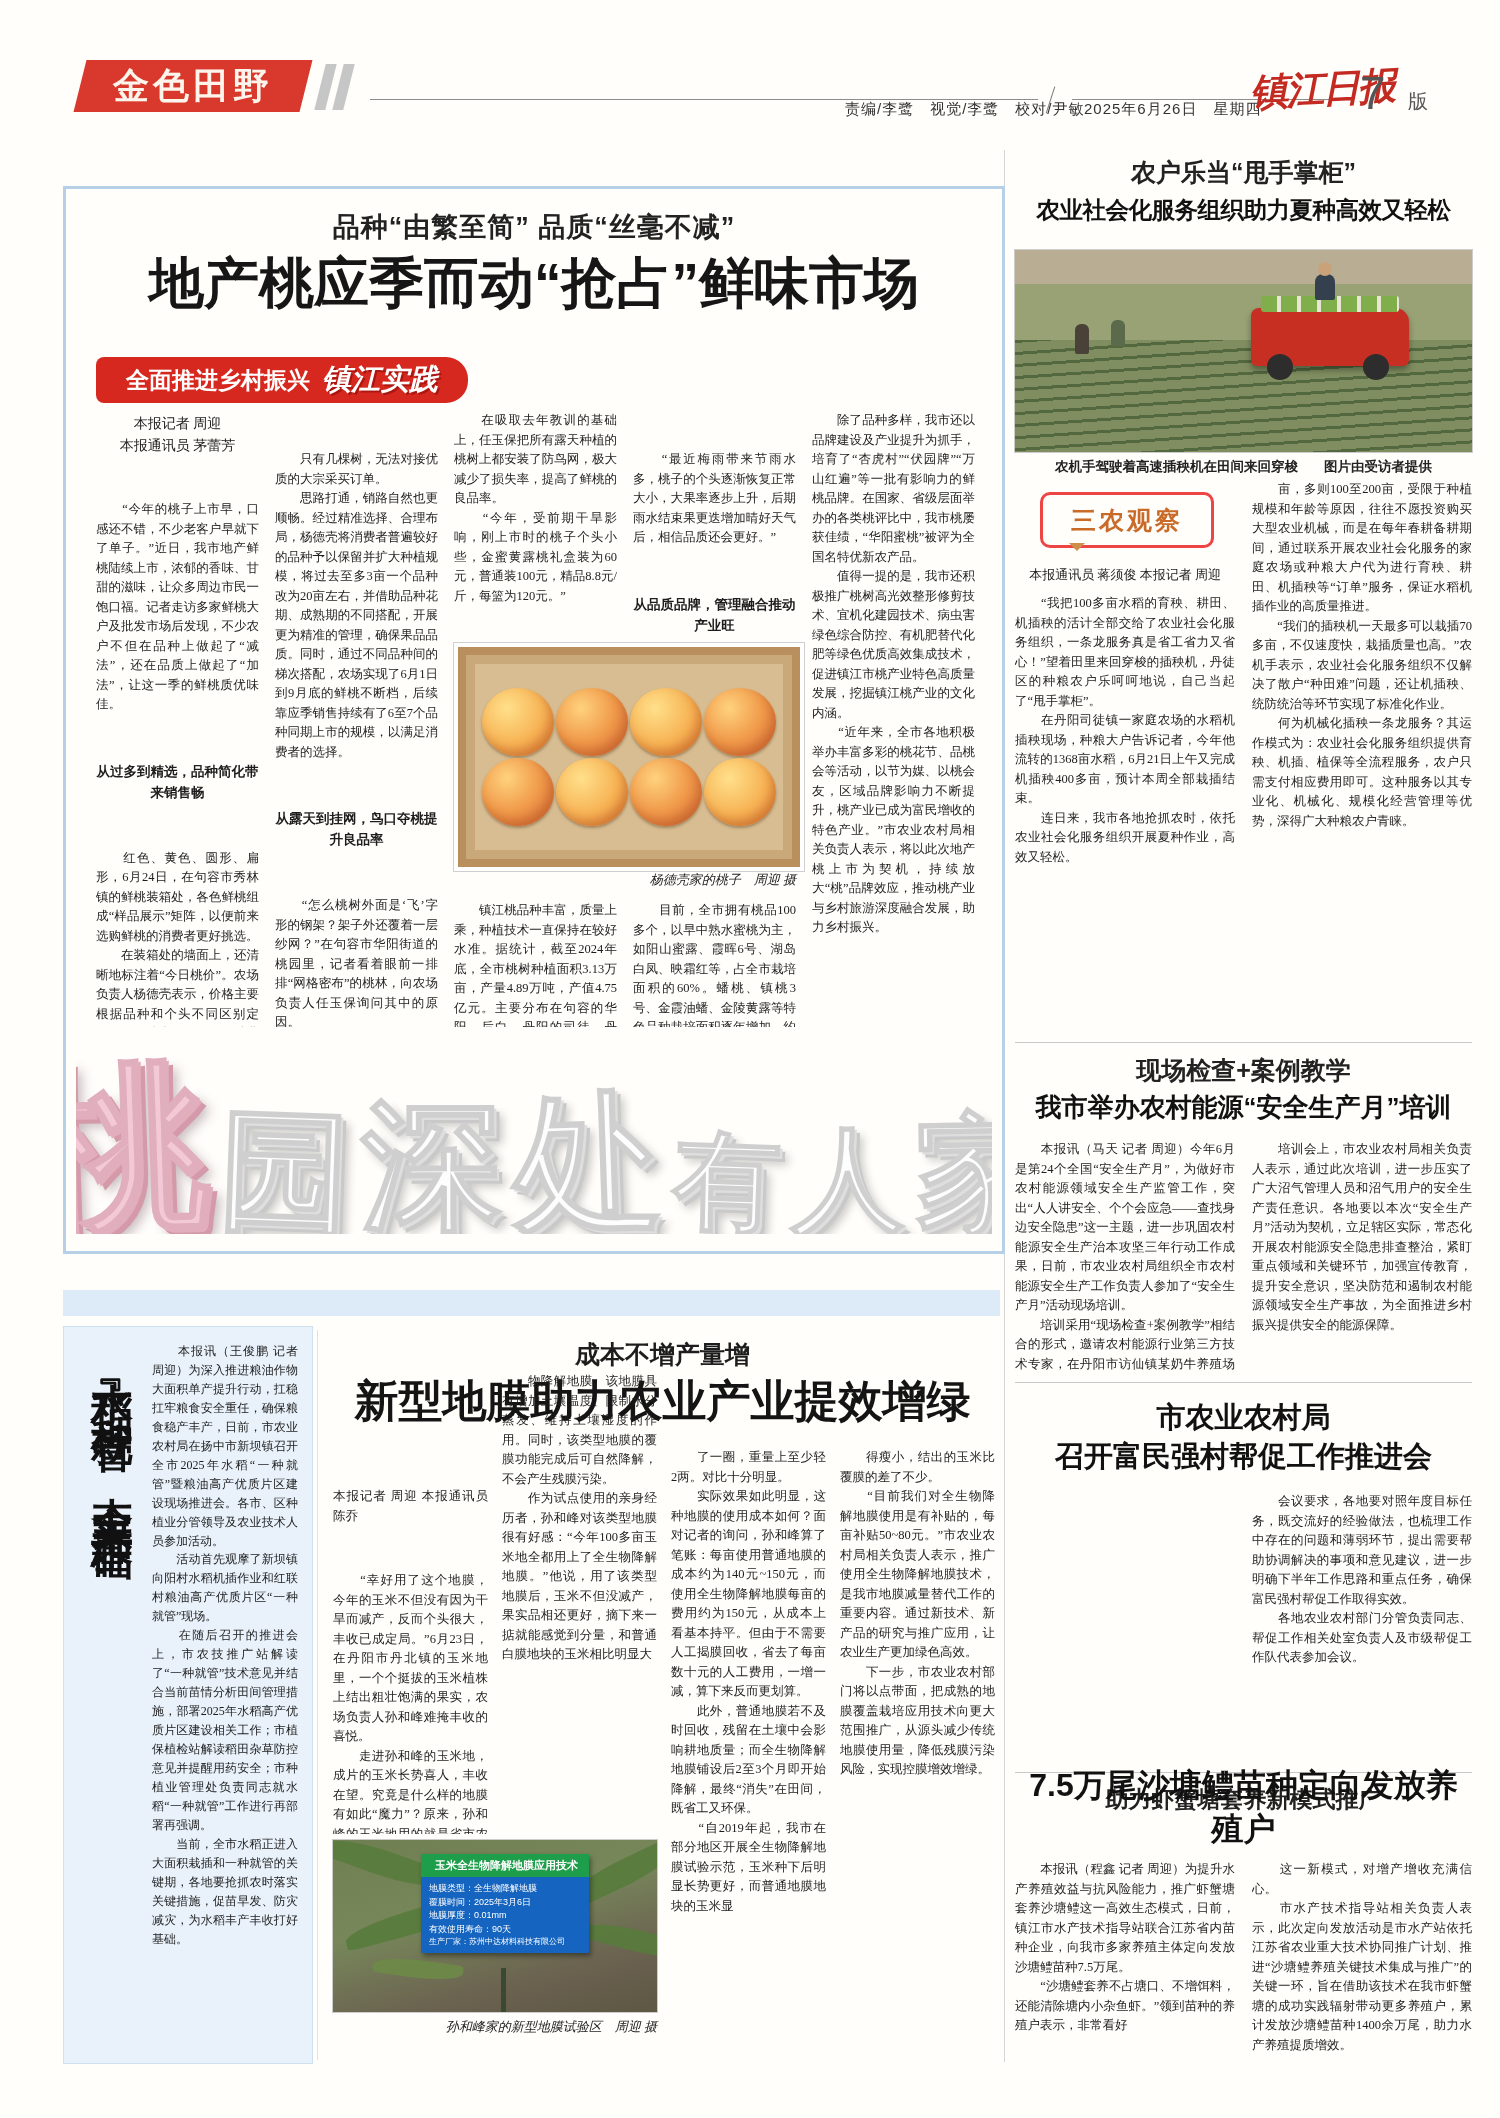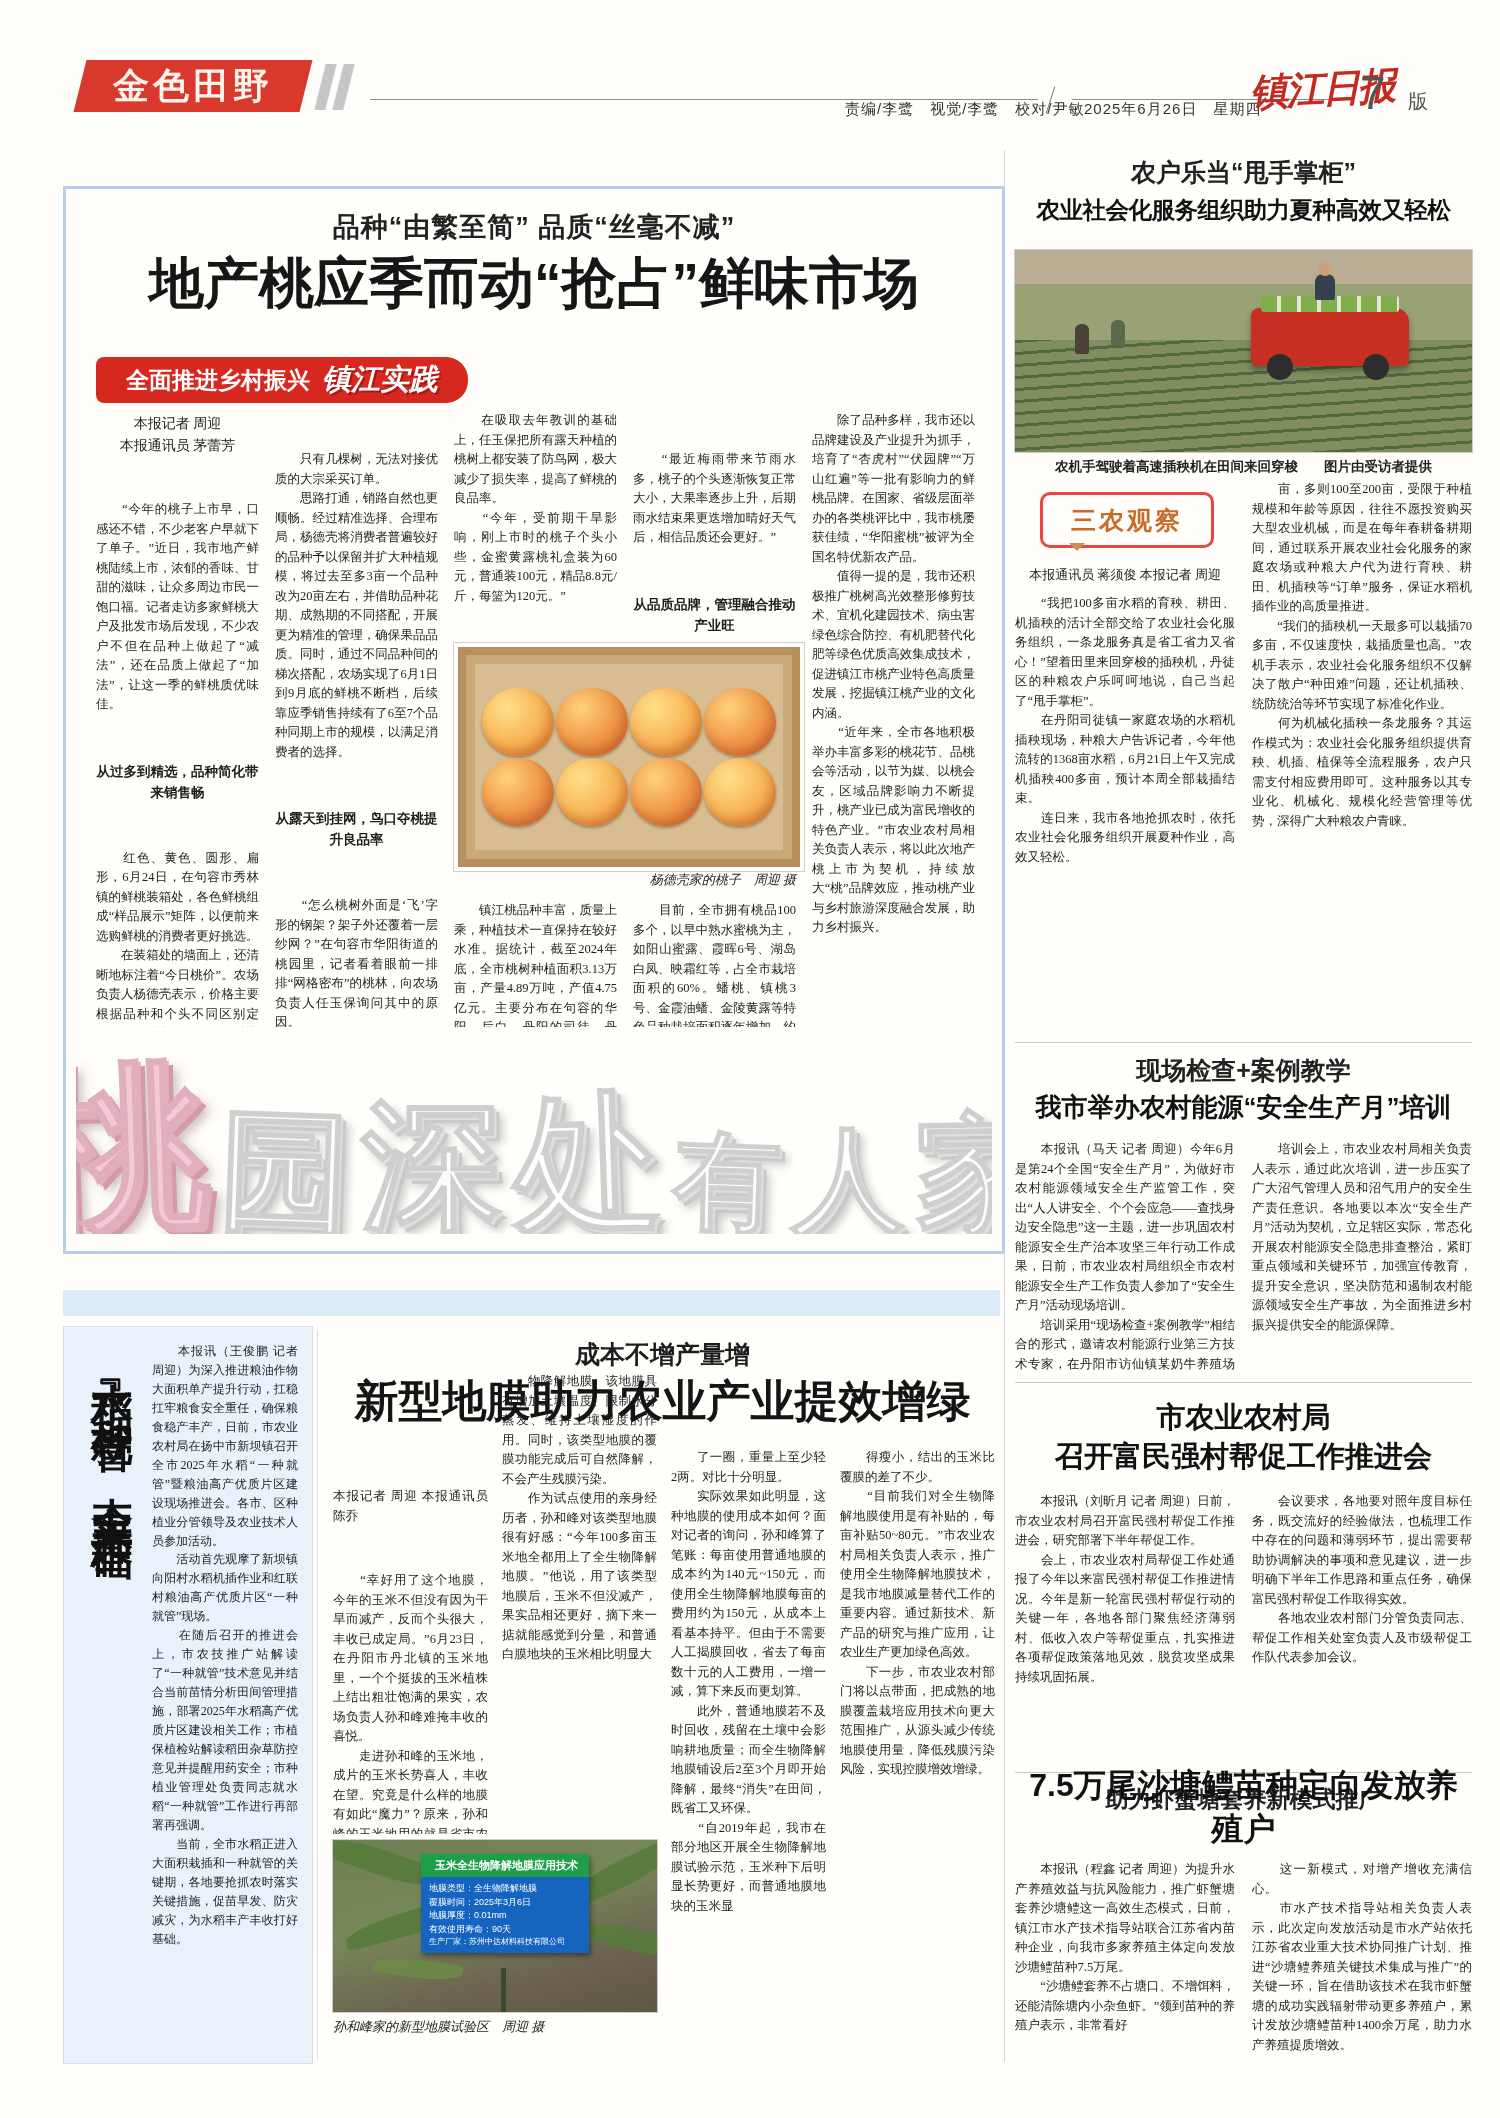--- a/index.html
+++ b/index.html
@@ -215,22 +215,20 @@
 
   <div class="abs r-kicker sans" style="left:1015px;top:1054px;font-size:25px;">现场检查+案例教学</div>
   <div class="abs r-head sans" style="left:1015px;top:1090px;font-size:26px;">我市举办农村能源“安全生产月”培训</div>
   <div class="abs rcol" style="left:1015px;top:1140px;height:232px;">　　本报讯（马天 记者 周迎）今年6月是第24个全国“安全生产月”，为做好市农村能源领域安全生产监管工作，突出“人人讲安全、个个会应急——查找身边安全隐患”这一主题，进一步巩固农村能源安全生产治本攻坚三年行动工作成果，日前，市农业农村局组织全市农村能源安全生产工作负责人参加了“安全生产月”活动现场培训。
 　　培训采用“现场检查+案例教学”相结合的形式，邀请农村能源行业第三方技术专家，在丹阳市访仙镇某奶牛养殖场沼气工程现场开展检查教学。</div>
   <div class="abs rcol" style="left:1252px;top:1140px;height:232px;">　　培训会上，市农业农村局相关负责人表示，通过此次培训，进一步压实了广大沼气管理人员和沼气用户的安全生产责任意识。各地要以本次“安全生产月”活动为契机，立足辖区实际，常态化开展农村能源安全隐患排查整治，紧盯重点领域和关键环节，加强宣传教育，提升安全意识，坚决防范和遏制农村能源领域安全生产事故，为全面推进乡村振兴提供安全的能源保障。</div>
   <div class="abs divider" style="left:1015px;top:1382px;"></div>
 
   <div class="abs r-head sans" style="left:1015px;top:1398px;font-size:29px;">市农业农村局</div>
   <div class="abs r-head sans" style="left:1015px;top:1437px;font-size:29px;">召开富民强村帮促工作推进会</div>
-  <div class="abs rcol" style="left:1015px;top:1492px;height:272px;">　　本报讯（刘昕月 记者 周迎）日前，市农业农村局召开富民强村帮促工作推进会，研究部署下半年帮促工作。
-　　会上，市农业农村局帮促工作处通报了今年以来富民强村帮促工作推进情况。今年是新一轮富民强村帮促行动的关键一年，各地各部门聚焦经济薄弱村、低收入农户等帮促重点，扎实推进各项帮促政策落地见效，脱贫攻坚成果持续巩固拓展。</div>
   <div class="abs rcol" style="left:1252px;top:1492px;height:272px;">　　会议要求，各地要对照年度目标任务，既交流好的经验做法，也梳理工作中存在的问题和薄弱环节，提出需要帮助协调解决的事项和意见建议，进一步明确下半年工作思路和重点任务，确保富民强村帮促工作取得实效。
 　　各地农业农村部门分管负责同志、帮促工作相关处室负责人及市级帮促工作队代表参加会议。</div>
   <div class="abs divider" style="left:1015px;top:1772px;"></div>
 
   <div class="abs r-kicker sans" style="left:1015px;top:1784px;font-size:23px;">助力虾蟹塘套养新模式推广</div>
   <div class="abs r-head sans" style="left:1015px;top:1764px;font-size:32px;">7.5万尾沙塘鳢苗种定向发放养殖户</div>
   <div class="abs rcol" style="left:1015px;top:1860px;height:202px;">　　本报讯（程鑫 记者 周迎）为提升水产养殖效益与抗风险能力，推广虾蟹塘套养沙塘鳢这一高效生态模式，日前，镇江市水产技术指导站联合江苏省内苗种企业，向我市多家养殖主体定向发放沙塘鳢苗种7.5万尾。
 　　“沙塘鳢套养不占塘口、不增饵料，还能清除塘内小杂鱼虾。”领到苗种的养殖户表示，非常看好</div>
   <div class="abs rcol" style="left:1252px;top:1860px;height:202px;">　　这一新模式，对增产增收充满信心。
 　　市水产技术指导站相关负责人表示，此次定向发放活动是市水产站依托江苏省农业重大技术协同推广计划、推进“沙塘鳢养殖关键技术集成与推广”的关键一环，旨在借助该技术在我市虾蟹塘的成功实践辐射带动更多养殖户，累计发放沙塘鳢苗种1400余万尾，助力水产养殖提质增效。</div>
@@ -270,15 +268,15 @@
       <div class="st">玉米全生物降解地膜应用技术</div>
       <div class="sb">
         <div>地膜类型：全生物降解地膜</div>
         <div>覆膜时间：2025年3月6日</div>
         <div>地膜厚度：0.01mm</div>
         <div>有效使用寿命：90天</div>
         <div style="font-size:8px;">生产厂家：苏州中达材料科技有限公司</div>
       </div>
     </div>
   </div>
-  <div class="abs caption" style="left:333px;top:2018px;width:324px;text-align:left;">孙和峰家的新型地膜试验区　周迎 摄</div>
+  <div class="abs caption" style="left:333px;top:2018px;width:324px;text-align:right;">孙和峰家的新型地膜试验区　周迎 摄</div>
 
 </div>
 
 </body></html>

